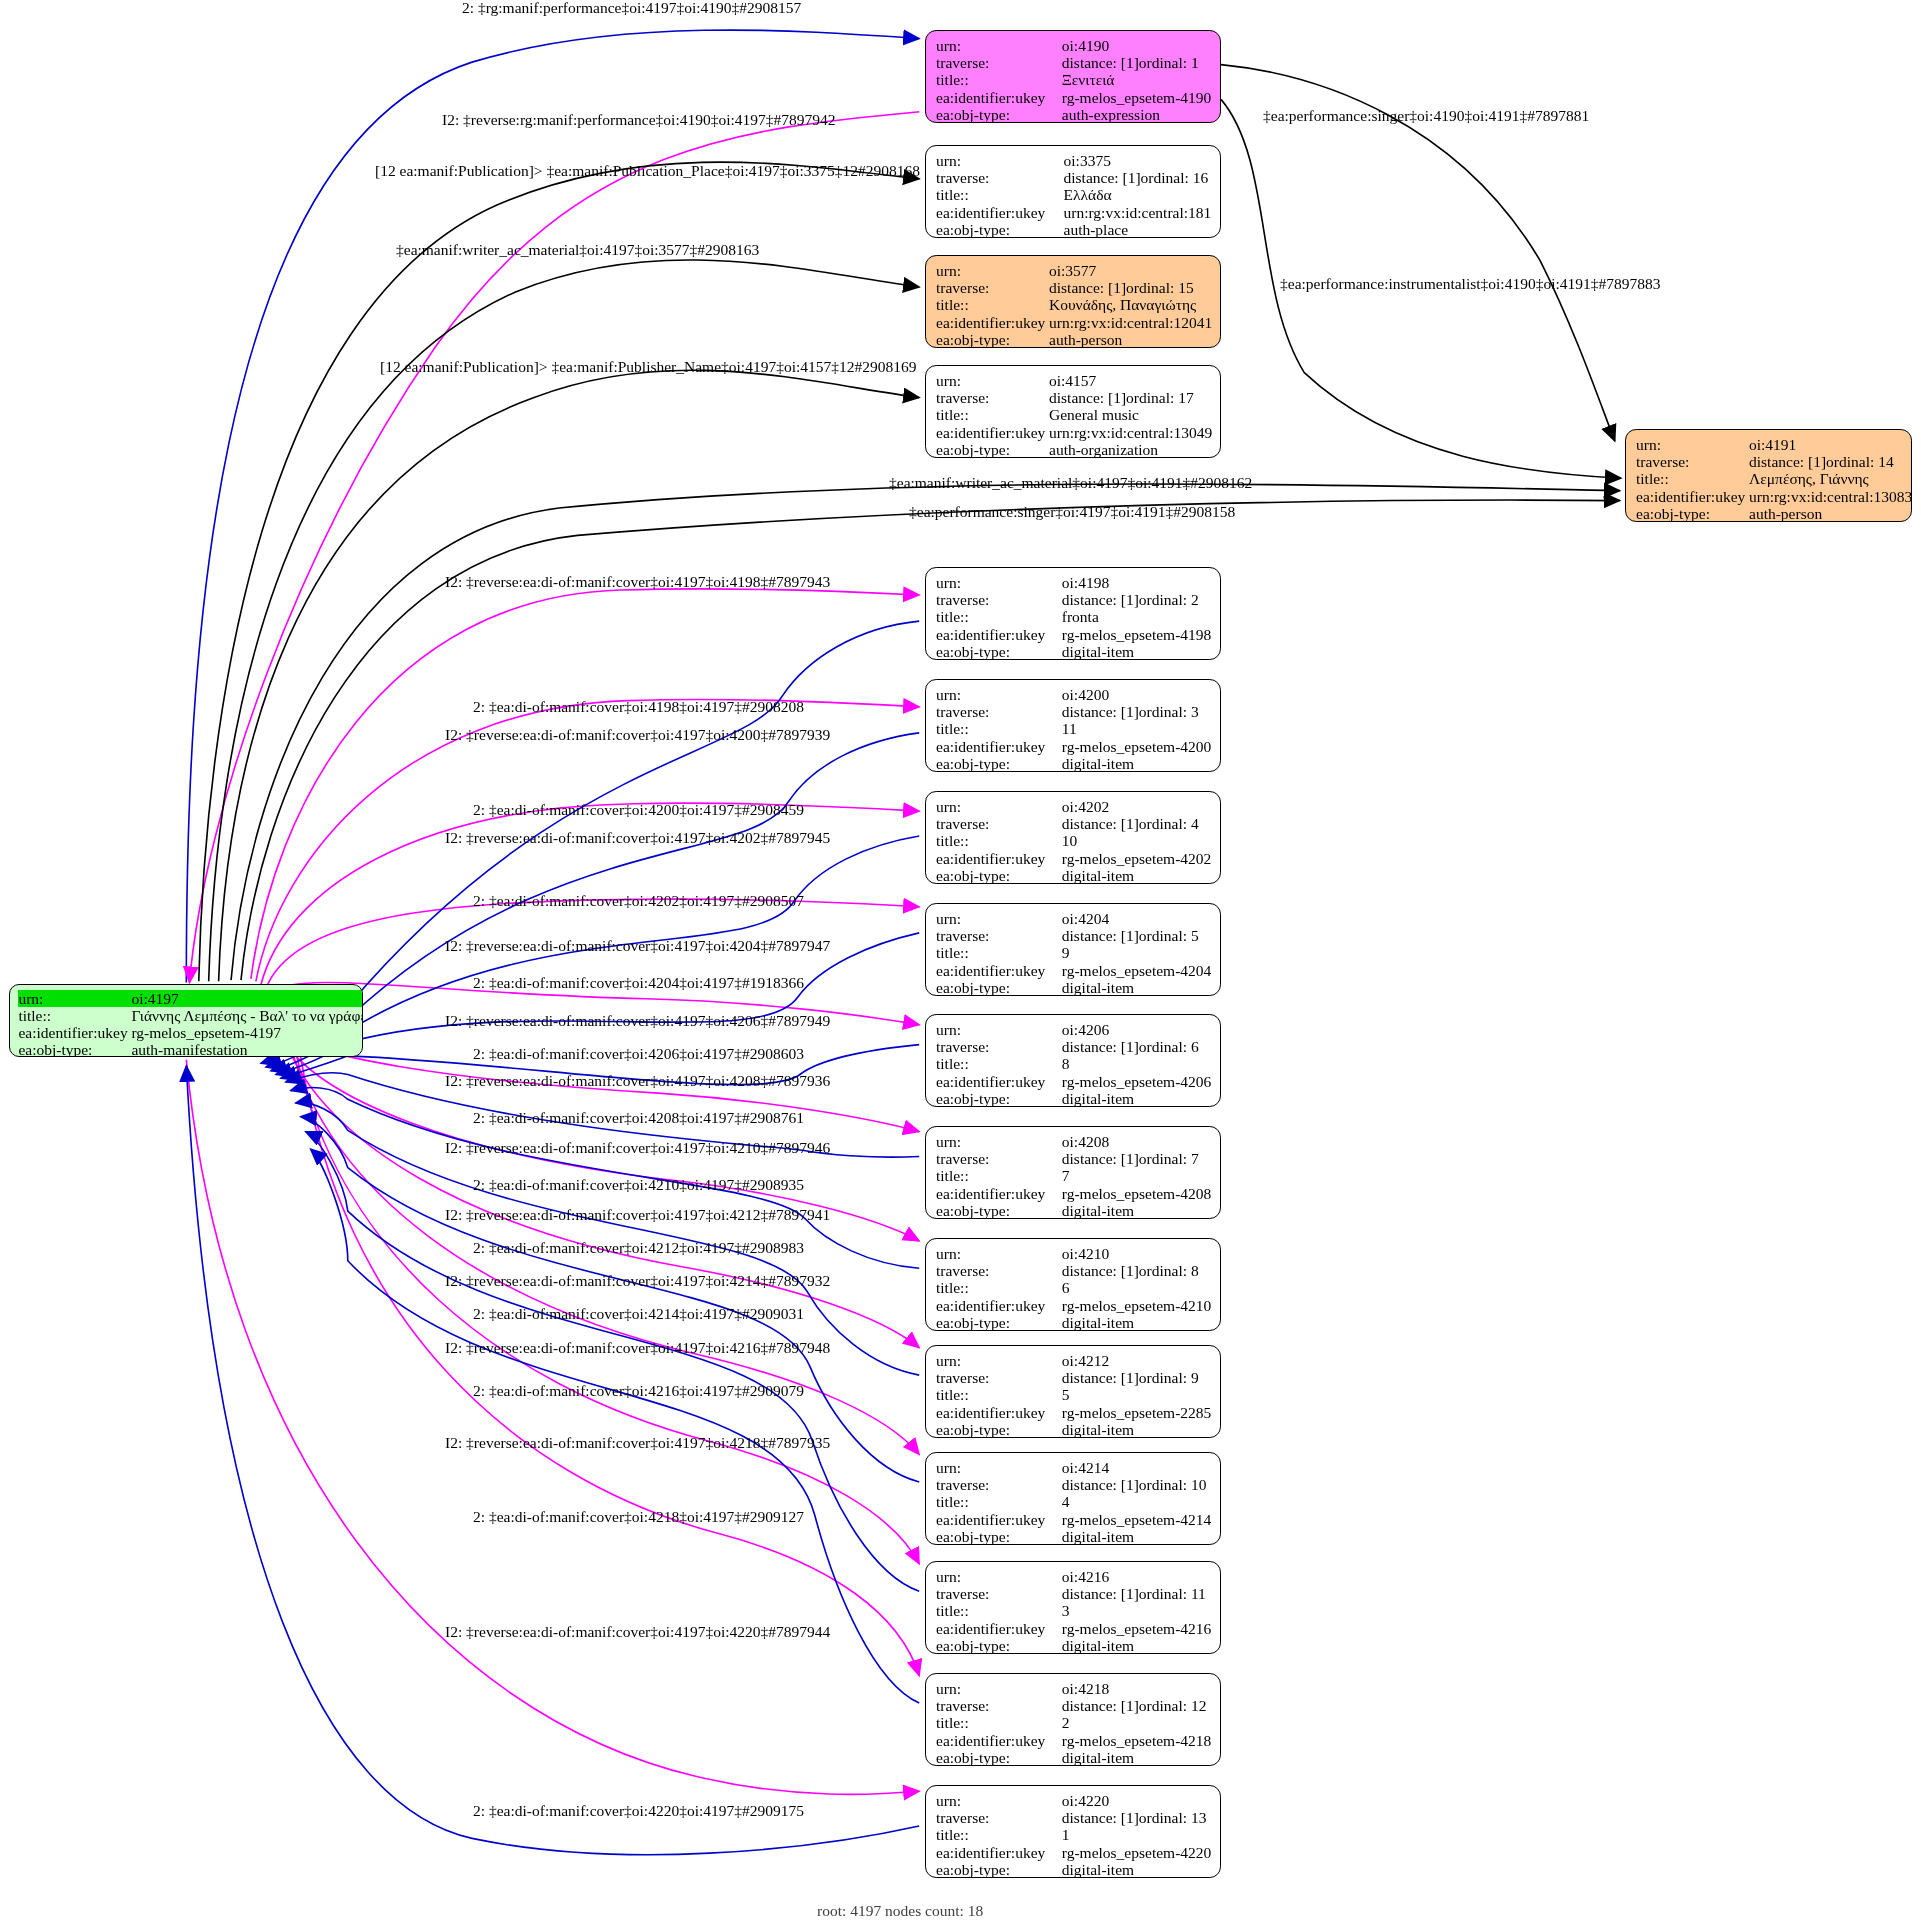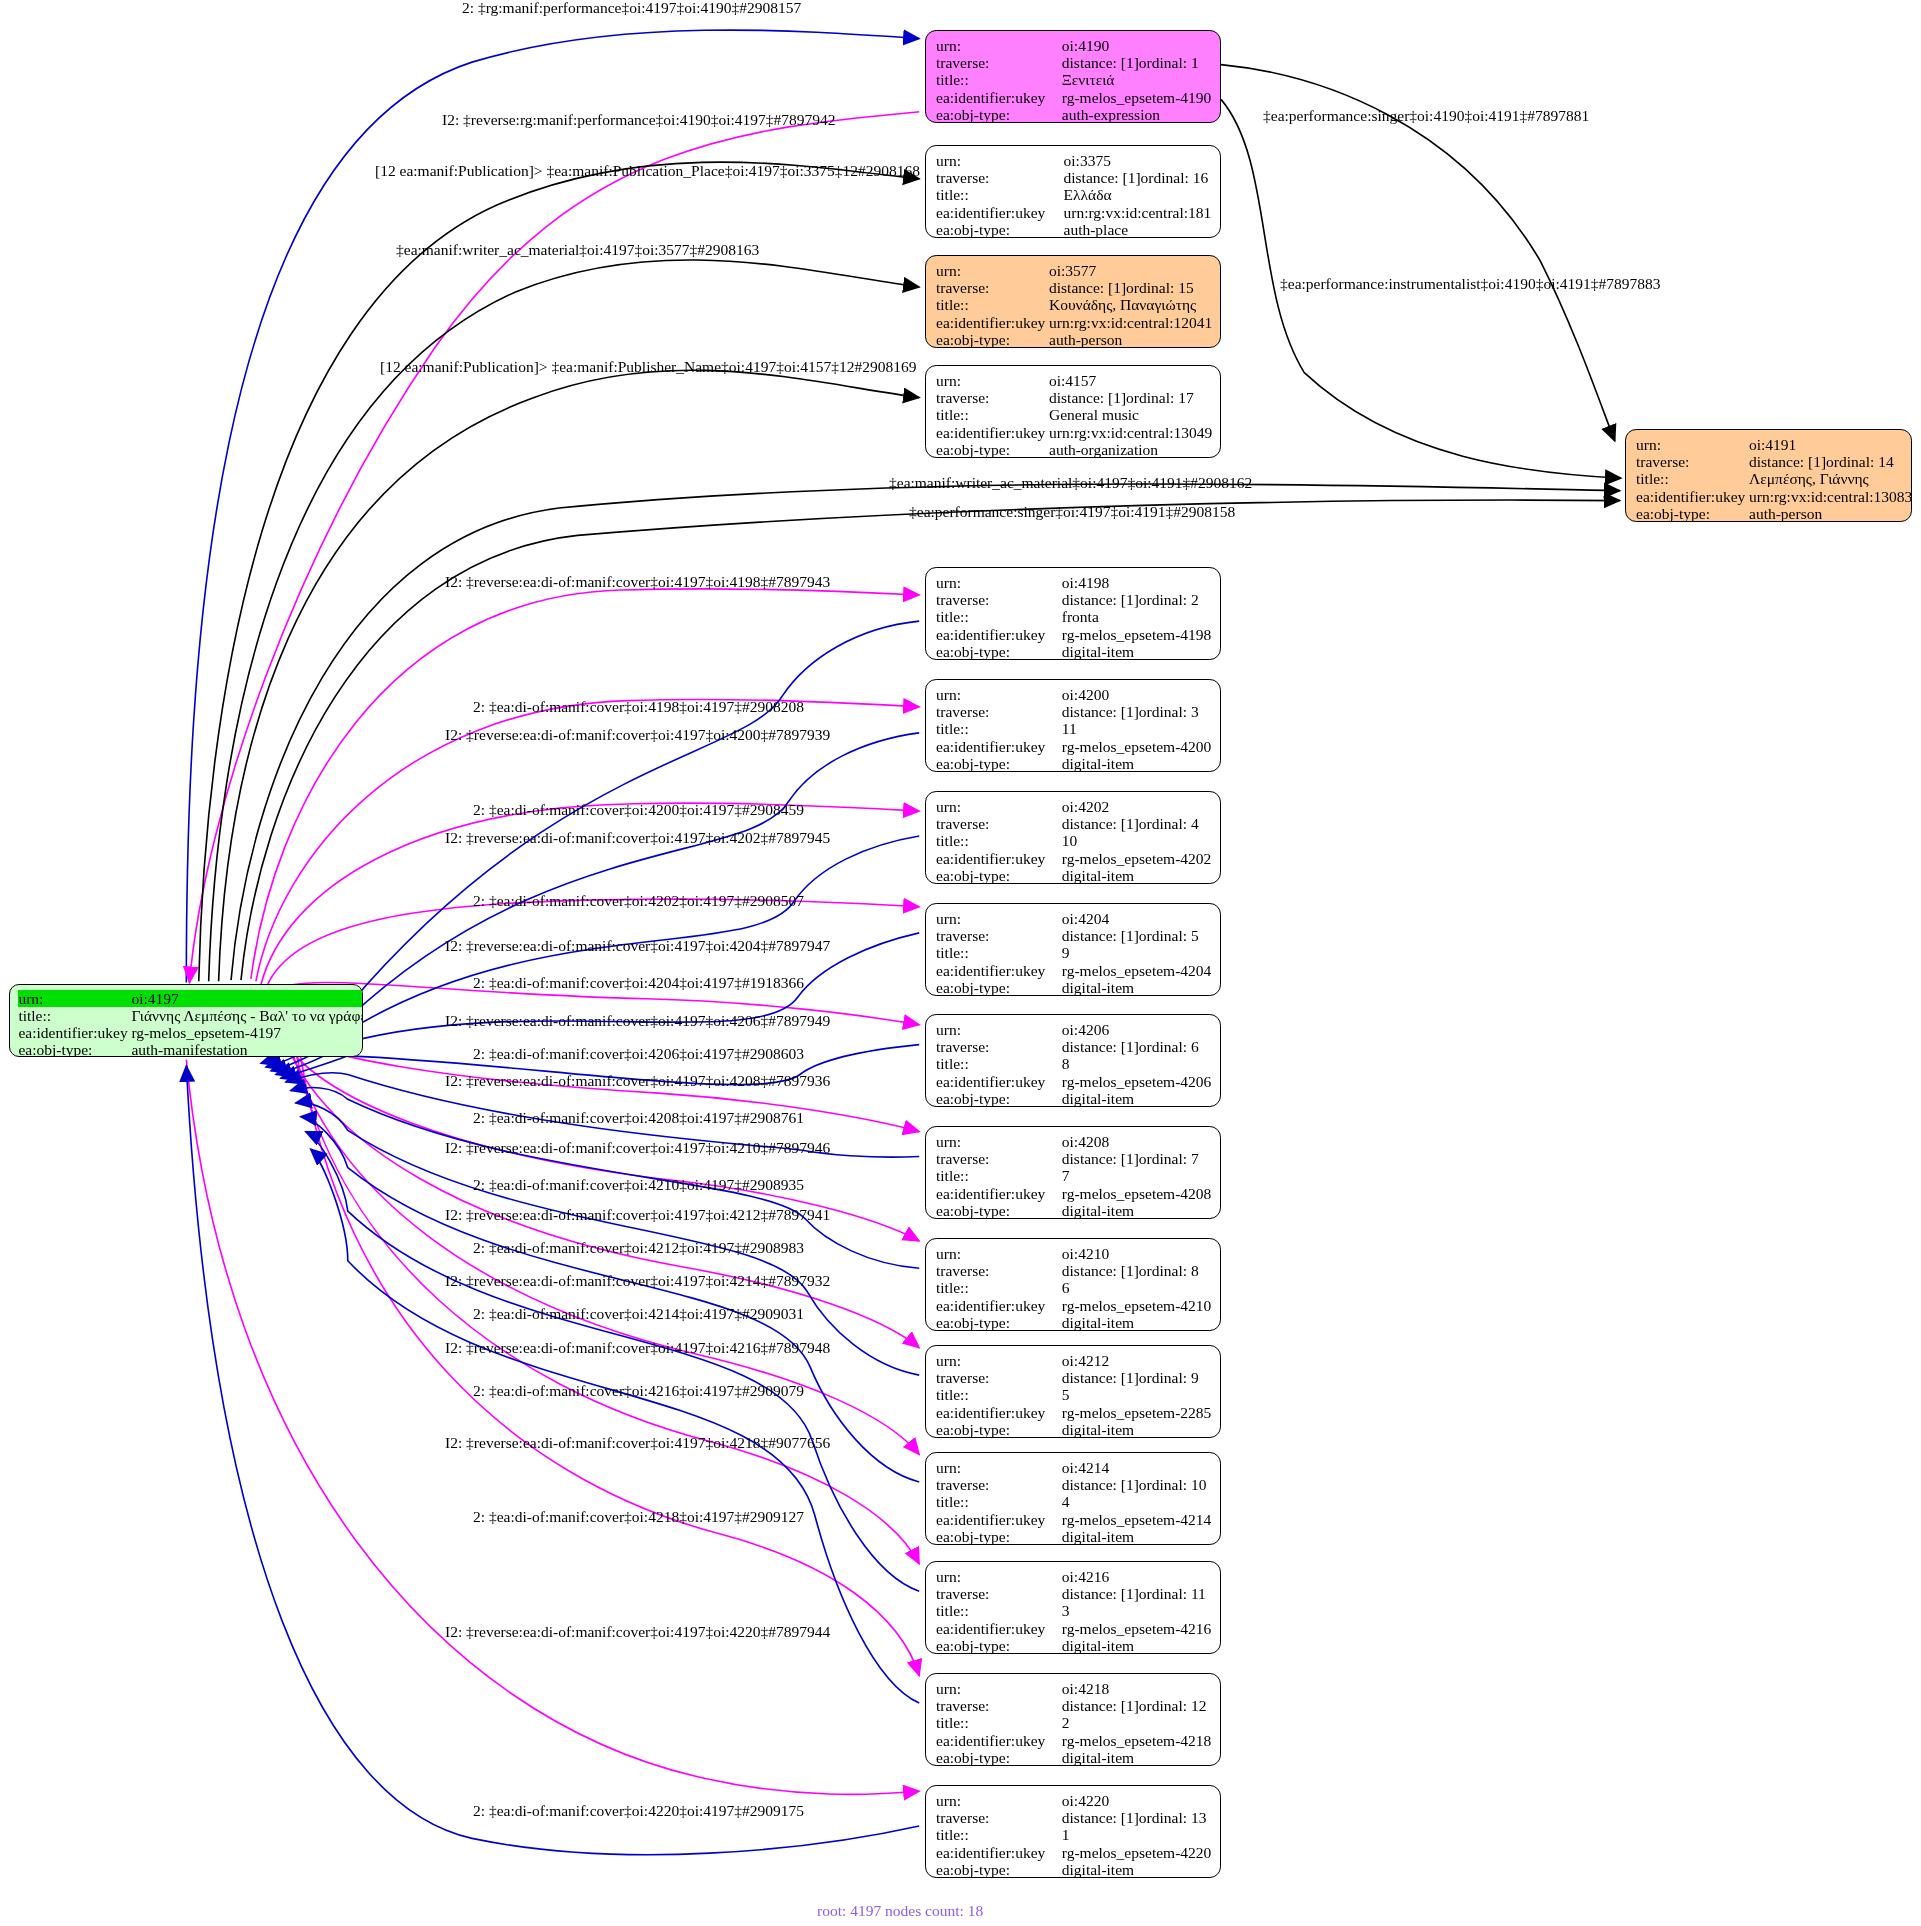--- a/index.html
+++ b/index.html
@@ -59,21 +59,21 @@
   .edge-label {
     position: absolute;
     font-size: 15.5px;
     color: #000000;
     white-space: nowrap;
     line-height: 1;
   }
   .caption {
     position: absolute;
     font-size: 15.5px;
-    color: #8b5cf6;
+    color: #404040;
     white-space: nowrap;
   }
 </style>
 </head>
 <body>
 
 <div id="canvas">
   <svg id="edges" viewBox="0 0 3093 3101">
     <defs>
       <marker id="ah-black" markerWidth="12" markerHeight="12" refX="10" refY="5" orient="auto">
@@ -624,21 +624,21 @@
       <div class="edge-label" style="left: 445px; top: 1073px;">I2: ‡reverse:ea:di-of:manif:cover‡oi:4197‡oi:4208‡#7897936</div>
       <div class="edge-label" style="left: 473px; top: 1110px;">2: ‡ea:di-of:manif:cover‡oi:4208‡oi:4197‡#2908761</div>
       <div class="edge-label" style="left: 445px; top: 1140px;">I2: ‡reverse:ea:di-of:manif:cover‡oi:4197‡oi:4210‡#7897946</div>
       <div class="edge-label" style="left: 473px; top: 1177px;">2: ‡ea:di-of:manif:cover‡oi:4210‡oi:4197‡#2908935</div>
       <div class="edge-label" style="left: 445px; top: 1207px; text-align: right;">I2: ‡reverse:ea:di-of:manif:cover‡oi:4197‡oi:4212‡#7897941</div>
       <div class="edge-label" style="left: 473px; top: 1240px;">2: ‡ea:di-of:manif:cover‡oi:4212‡oi:4197‡#2908983</div>
       <div class="edge-label" style="left: 445px; top: 1273px;">I2: ‡reverse:ea:di-of:manif:cover‡oi:4197‡oi:4214‡#7897932</div>
       <div class="edge-label" style="left: 473px; top: 1306px;">2: ‡ea:di-of:manif:cover‡oi:4214‡oi:4197‡#2909031</div>
       <div class="edge-label" style="left: 445px; top: 1340px;">I2: ‡reverse:ea:di-of:manif:cover‡oi:4197‡oi:4216‡#7897948</div>
       <div class="edge-label" style="left: 473px; top: 1383px;">2: ‡ea:di-of:manif:cover‡oi:4216‡oi:4197‡#2909079</div>
-      <div class="edge-label" style="left: 445px; top: 1435px;">I2: ‡reverse:ea:di-of:manif:cover‡oi:4197‡oi:4218‡#9077656</div>
+      <div class="edge-label" style="left: 445px; top: 1435px;">I2: ‡reverse:ea:di-of:manif:cover‡oi:4197‡oi:4218‡#7897935</div>
       <div class="edge-label" style="left: 473px; top: 1509px;">2: ‡ea:di-of:manif:cover‡oi:4218‡oi:4197‡#2909127</div>
       <div class="edge-label" style="left: 445px; top: 1624px;">I2: ‡reverse:ea:di-of:manif:cover‡oi:4197‡oi:4220‡#7897944</div>
       <div class="edge-label" style="left: 473px; top: 1803px;">2: ‡ea:di-of:manif:cover‡oi:4220‡oi:4197‡#2909175</div>
     </div>
 
   <div class="caption" style="left:817px; top:1902px;">root: 4197 nodes count: 18</div>
 </div>
 
 
 </body></html>

